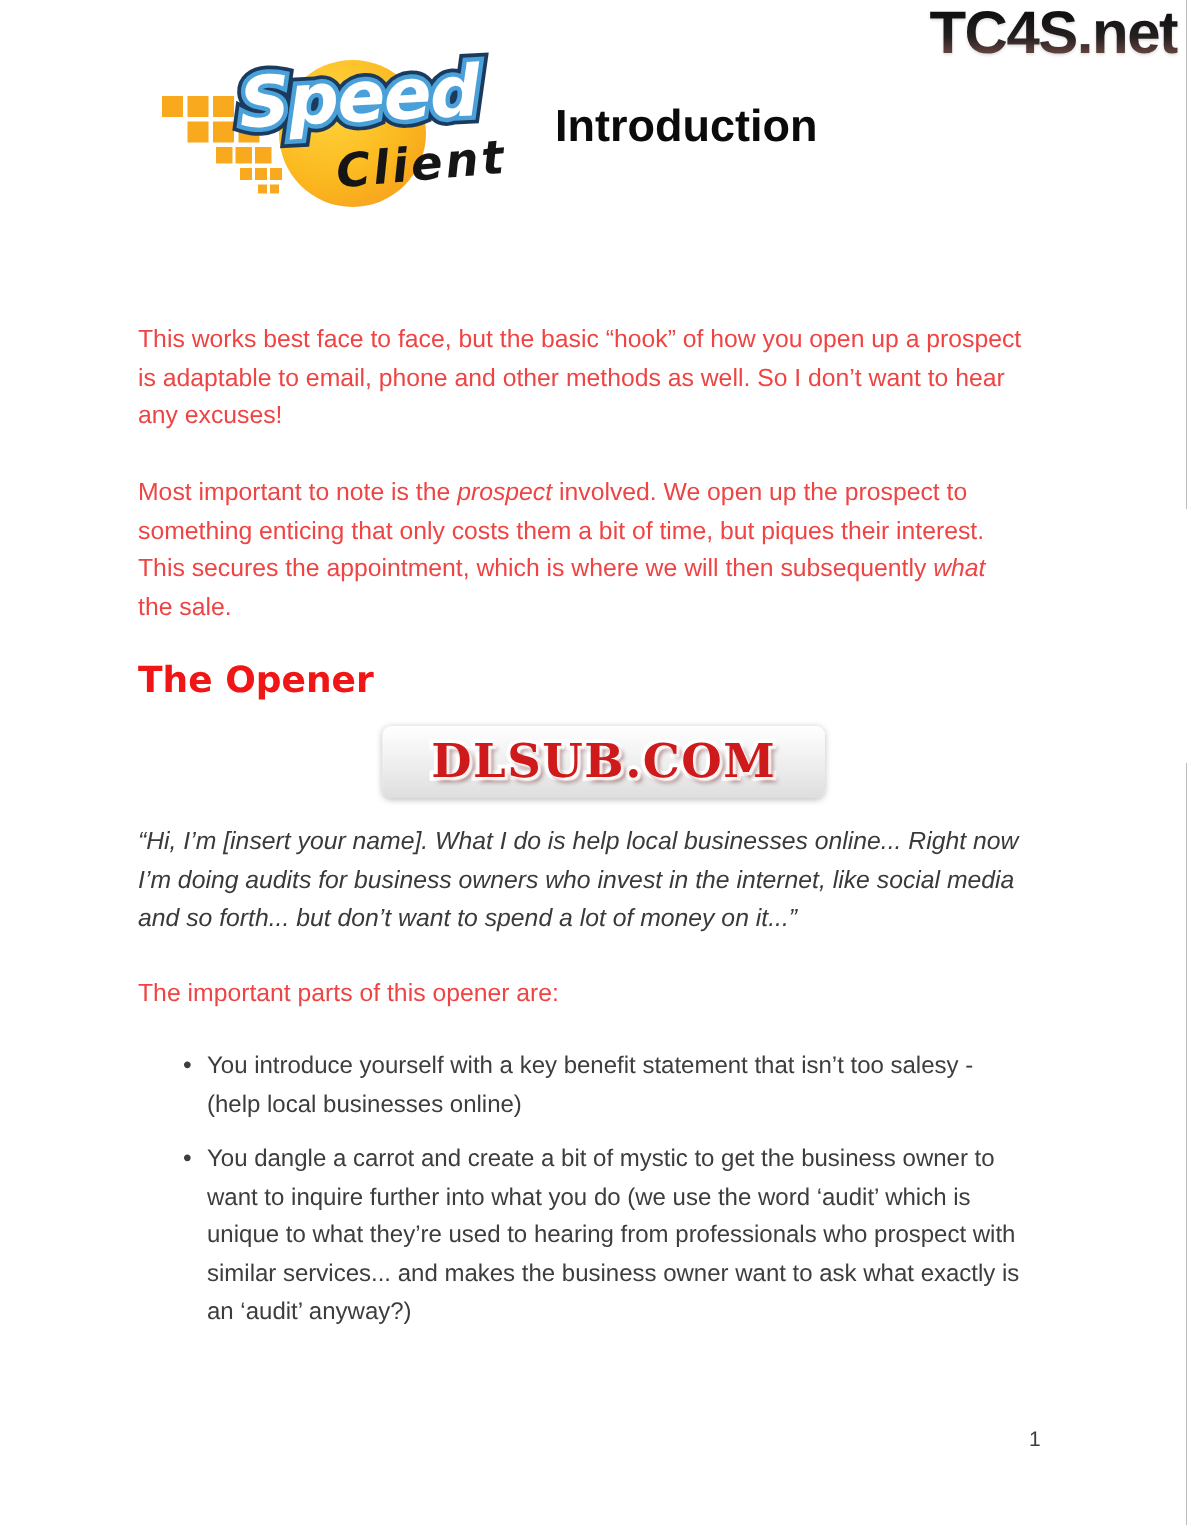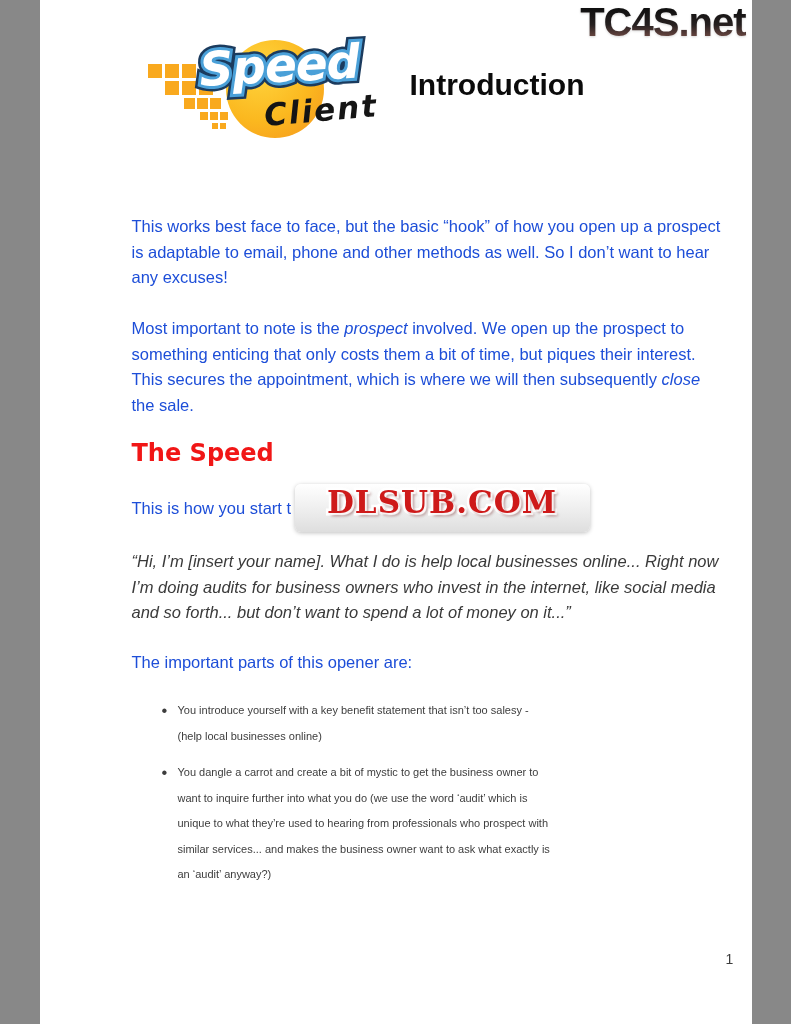--- a/index.html
+++ b/index.html
@@ -1,18 +1,18 @@
 <!DOCTYPE html>
 <html><head>
 <meta charset="utf-8">
 <style>
   html,body{margin:0;padding:0;background:#888;}
   .page{
     position:relative;
-    width:712px;height:1024px;
+    width:791px;height:1024px;
     margin:0 auto;
     background:#ffffff;
     overflow:hidden;
     font-family:"Liberation Sans", sans-serif;
     color:#3d3d3d;
   }
 
   
   .tc4s{
     position:absolute;top:0px;right:6px;
@@ -63,56 +63,56 @@
   }
   .h-opener{
     position:absolute;left:92px;top:439px;
     font-family:"DejaVu Sans", sans-serif;
     font-weight:bold;font-size:24px;color:#f11616;
   }
 
   
   .para{
     position:absolute;left:92px;width:614px;
-    font-size:16.5px;line-height:25.5px;color:#1d4ed8;
+    font-size:16.5px;line-height:25.5px;color:#ef4444;
     white-space:pre-line;
   }
   .p1{top:214px;}
   .p2{top:316px;}
   .p-open{top:496px;}
   .quote{
     top:549px;
     font-family:"Liberation Sans", sans-serif;
     font-style:italic;color:#3a3a3a;
   }
   .p-imp{top:650px;}
 
   .bullets{position:absolute;left:122px;width:584px;}
   .b1{top:698px;}
   .b2{top:760px;}
   .bullet-row{display:flex;}
   .bullet-dot{
     width:16px;flex:0 0 16px;color:#3d3d3d;font-size:16.5px;line-height:25.5px;
   }
   .bullet-text{
-    flex:1;font-size:11px;line-height:25.5px;color:#3d3d3d;white-space:pre-line;
+    flex:1;font-size:16px;line-height:25.5px;color:#3d3d3d;white-space:pre-line;
   }
 
   .page-number{
     position:absolute;left:686px;top:951px;
     font-size:14px;color:#3d3d3d;
   }
 
   
   .dlsub{
     position:absolute;left:255px;top:484px;width:295px;height:48px;
     background:linear-gradient(#ffffff, #ececec 60%, #dedede);
     border-radius:6px;
     box-shadow:0 1px 4px rgba(0,0,0,0.25);
-    display:flex;align-items:flex-start;justify-content:center;
+    display:flex;align-items:center;justify-content:center;
   }
   .dlsub-text{
     font-family:"DejaVu Serif", serif;
     font-weight:bold;font-size:31px;letter-spacing:1px;
     color:#ce1a1a;
     -webkit-text-stroke:5px #ffffff;
     paint-order:stroke fill;
     text-shadow:2px 2px 1px rgba(255,255,255,0.9), 3px 3px 3px rgba(90,0,0,0.45);
   }
 
@@ -160,25 +160,24 @@
     <div class="logo-client">Client</div>
   </div>
 
   <div class="doc-title">Introduction</div>
 
 
   <div class="para p1">This works best face to face, but the basic “hook” of how you open up a prospect
 is adaptable to email, phone and other methods as well. So I don’t want to hear
 any excuses!</div>
 
-  <div class="para p2">Most important to note is the <em>prospect</em> involved. We open up the prospect to<br>something enticing that only costs them a bit of time, but piques their interest.<br>This secures the appointment, which is where we will then subsequently <em>close</em><br>the sale.</div>
-
-  <div class="h-opener">The Speed</div>
-
-  <div class="para p-open">This is how you start t</div>
+  <div class="para p2">Most important to note is the <em>prospect</em> involved. We open up the prospect to<br>something enticing that only costs them a bit of time, but piques their interest.<br>This secures the appointment, which is where we will then subsequently <em>what</em><br>the sale.</div>
+
+  <div class="h-opener">The Opener</div>
+
 
   <div class="dlsub">
     <span class="dlsub-text">DLSUB.COM</span>
   </div>
 
   <div class="para p-imp">The important parts of this opener are:</div>
 
   <div class="para quote">“Hi, I’m [insert your name]. What I do is help local businesses online... Right now
 I’m doing audits for business owners who invest in the internet, like social media
 and so forth... but don’t want to spend a lot of money on it...”</div>

